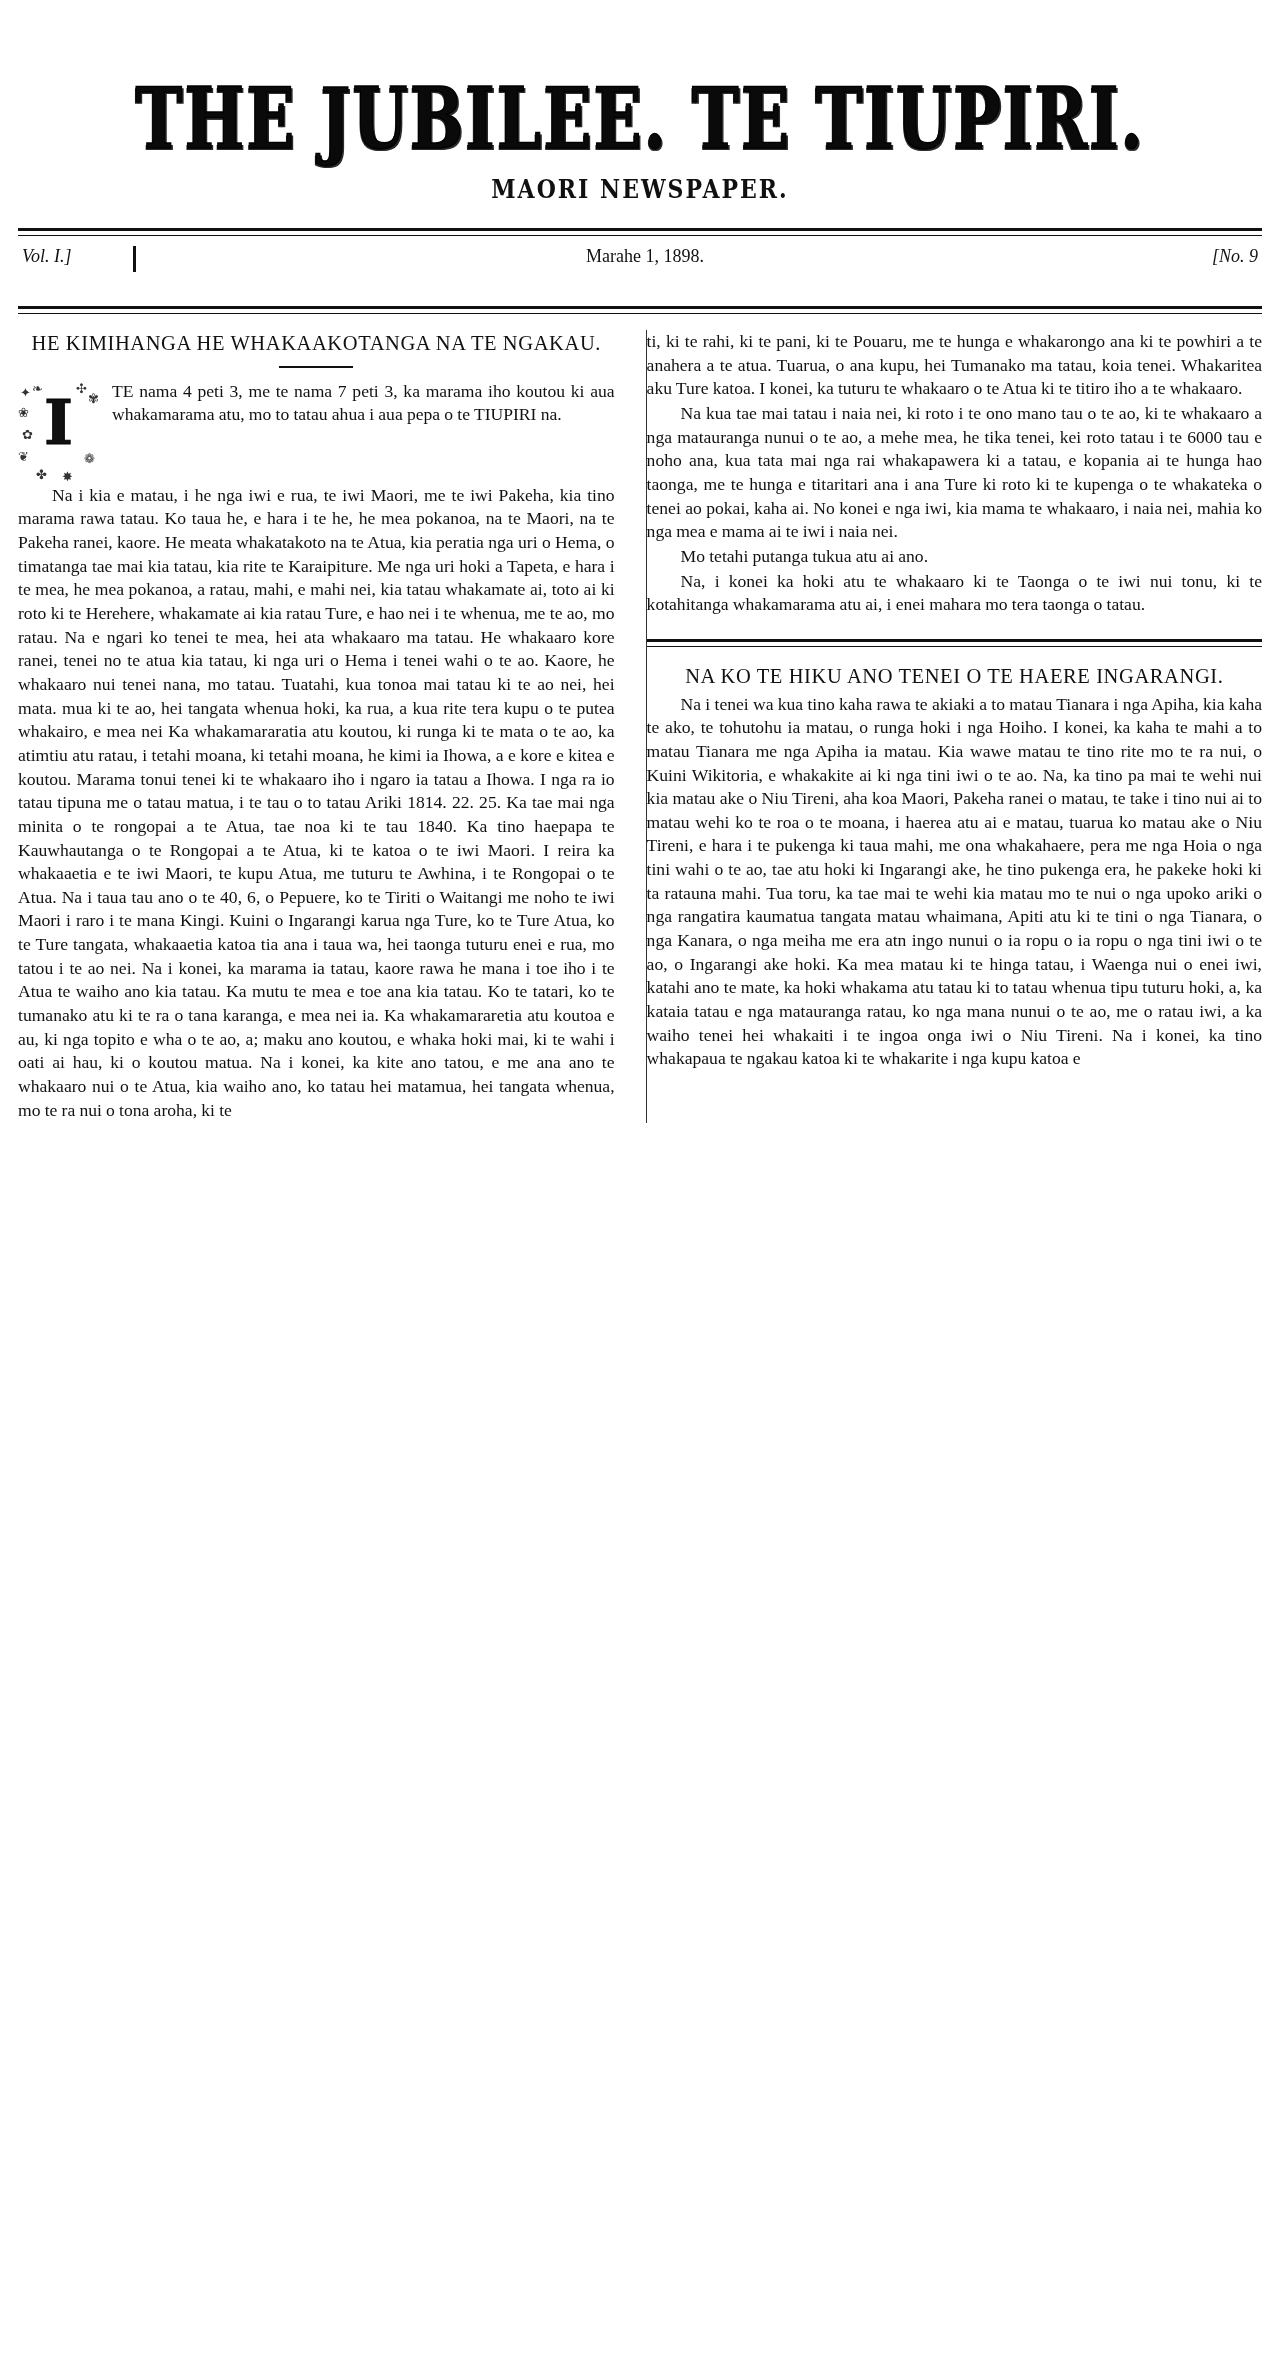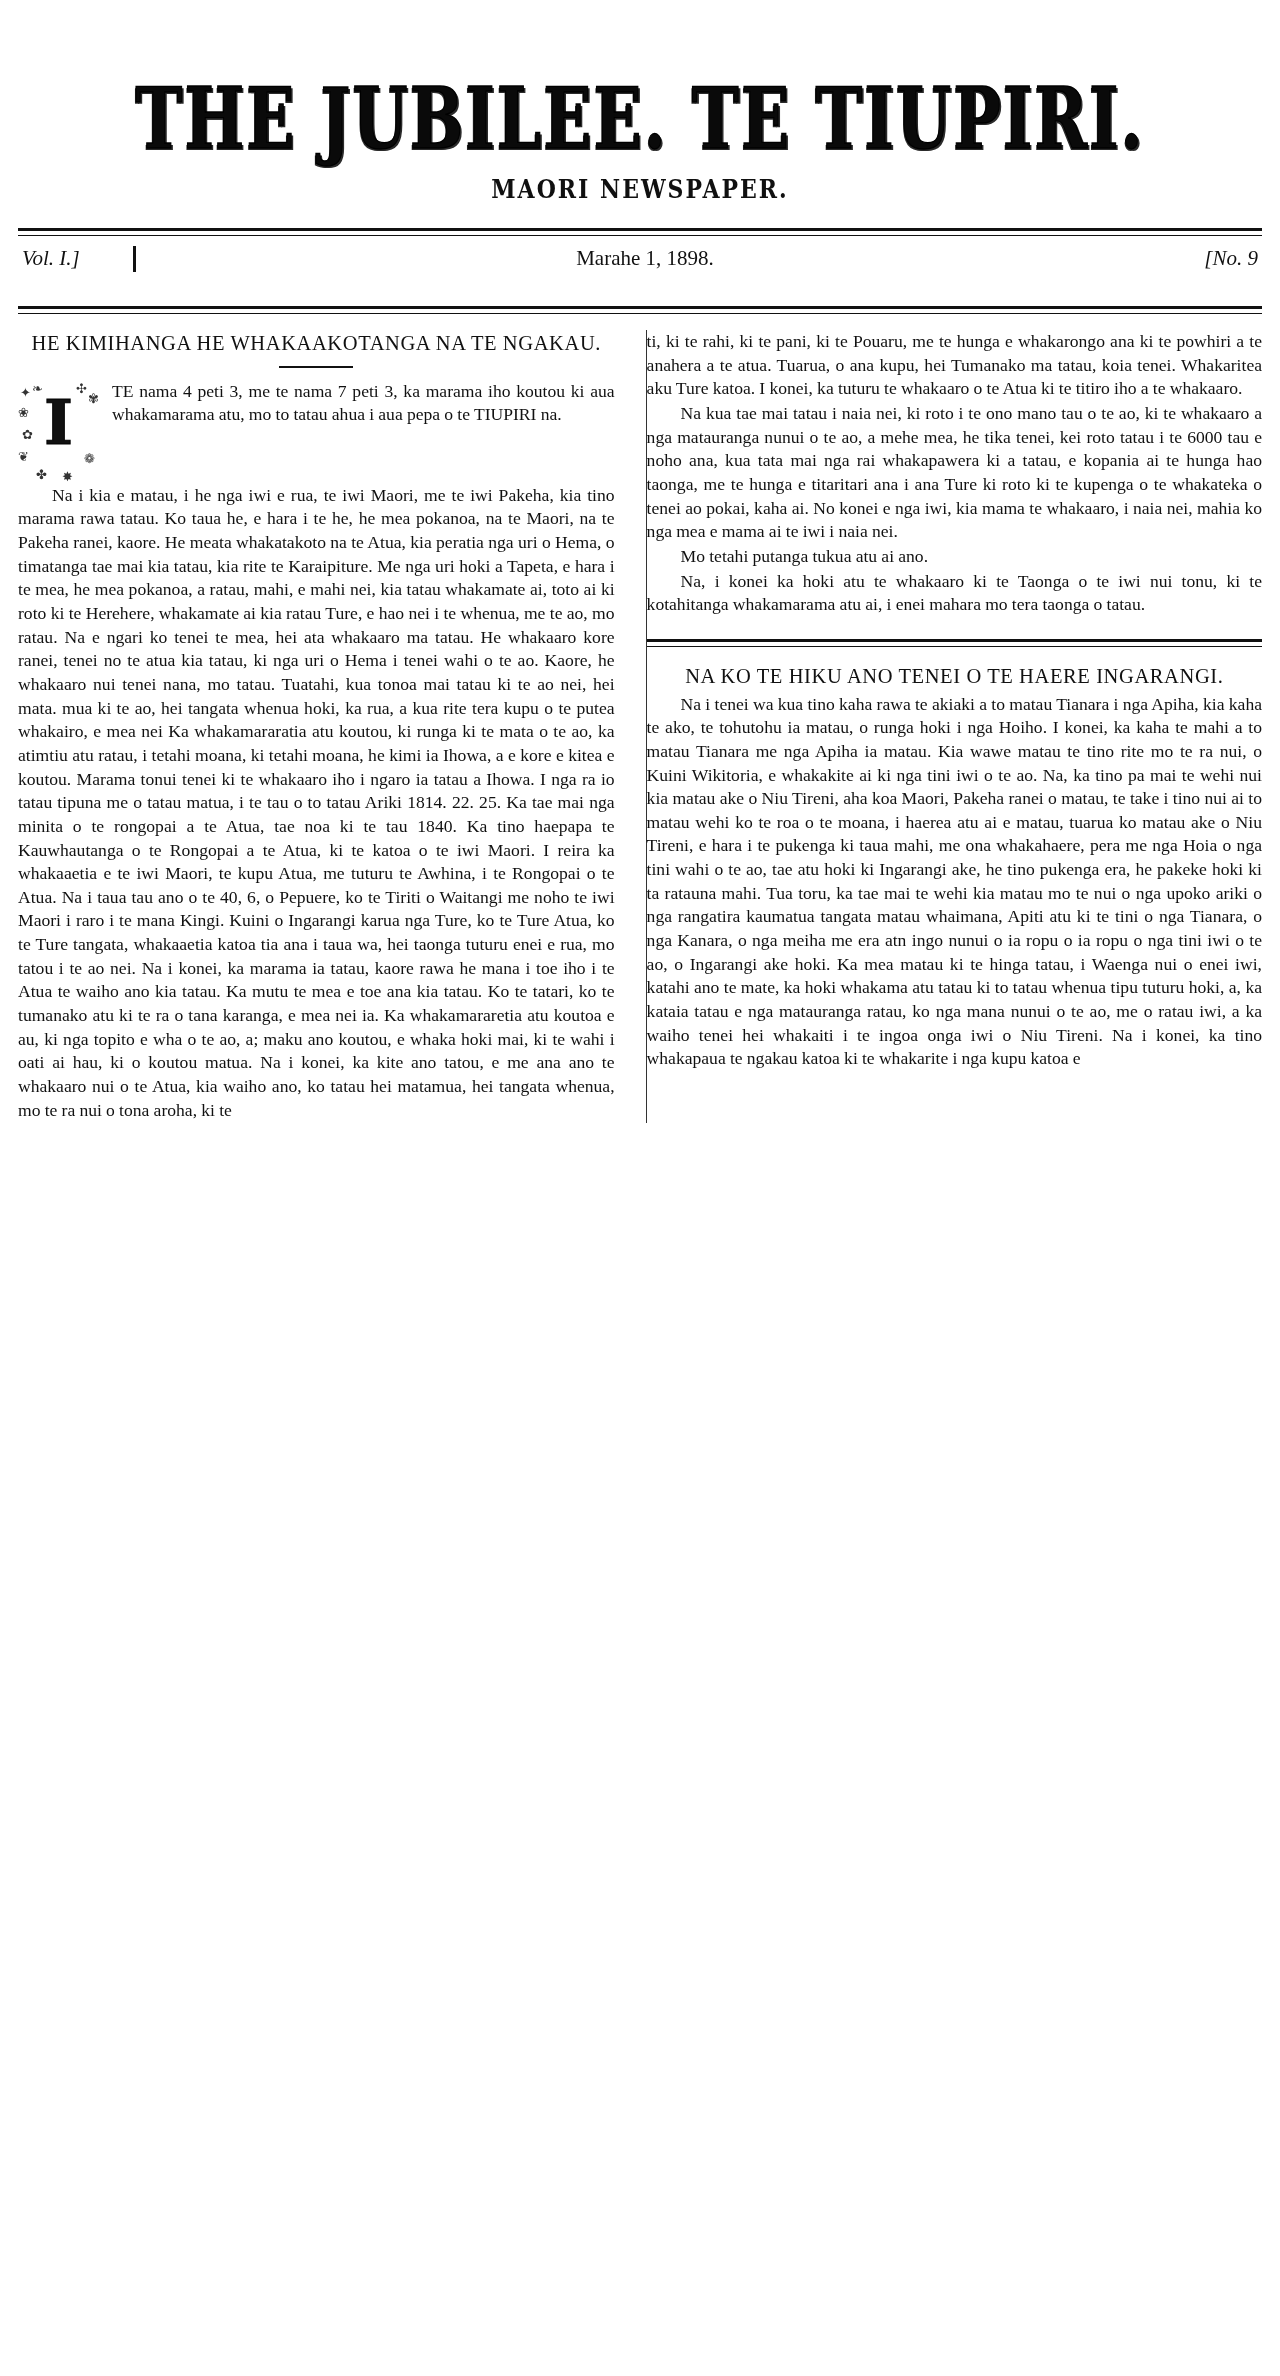--- a/index.html
+++ b/index.html
@@ -60,21 +60,21 @@
     border-top: 1.5px solid #111;
     margin: 4px 18px 0 18px;
   }
 
   
   .issueline {
     margin: 0 18px;
     padding: 10px 0 8px 0;
     display: flex;
     align-items: baseline;
-    font-size: 21px;
+    font-size: 18px;
     position: relative;
   }
   .issue-vol {
     font-style: italic;
     width: 105px;
     flex: none;
     padding-left: 4px;
   }
   .issue-date-en {
     flex: 1;

